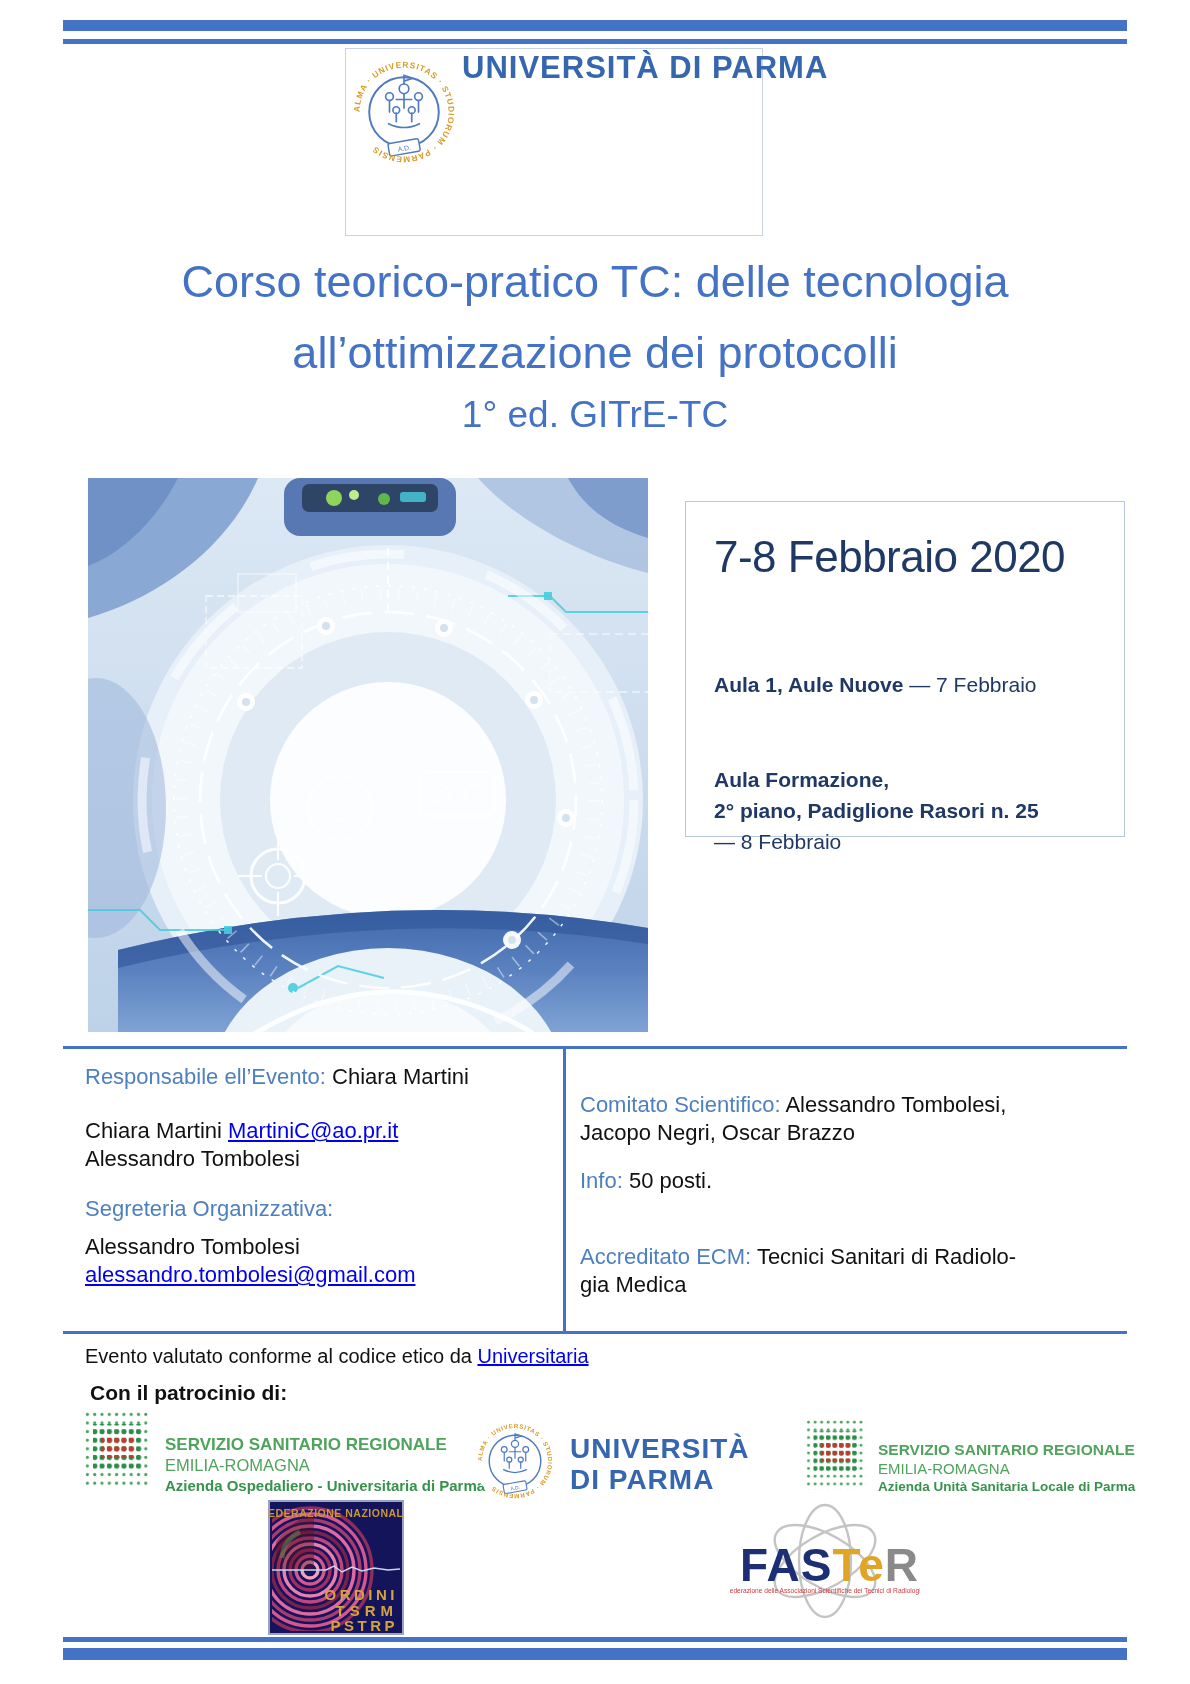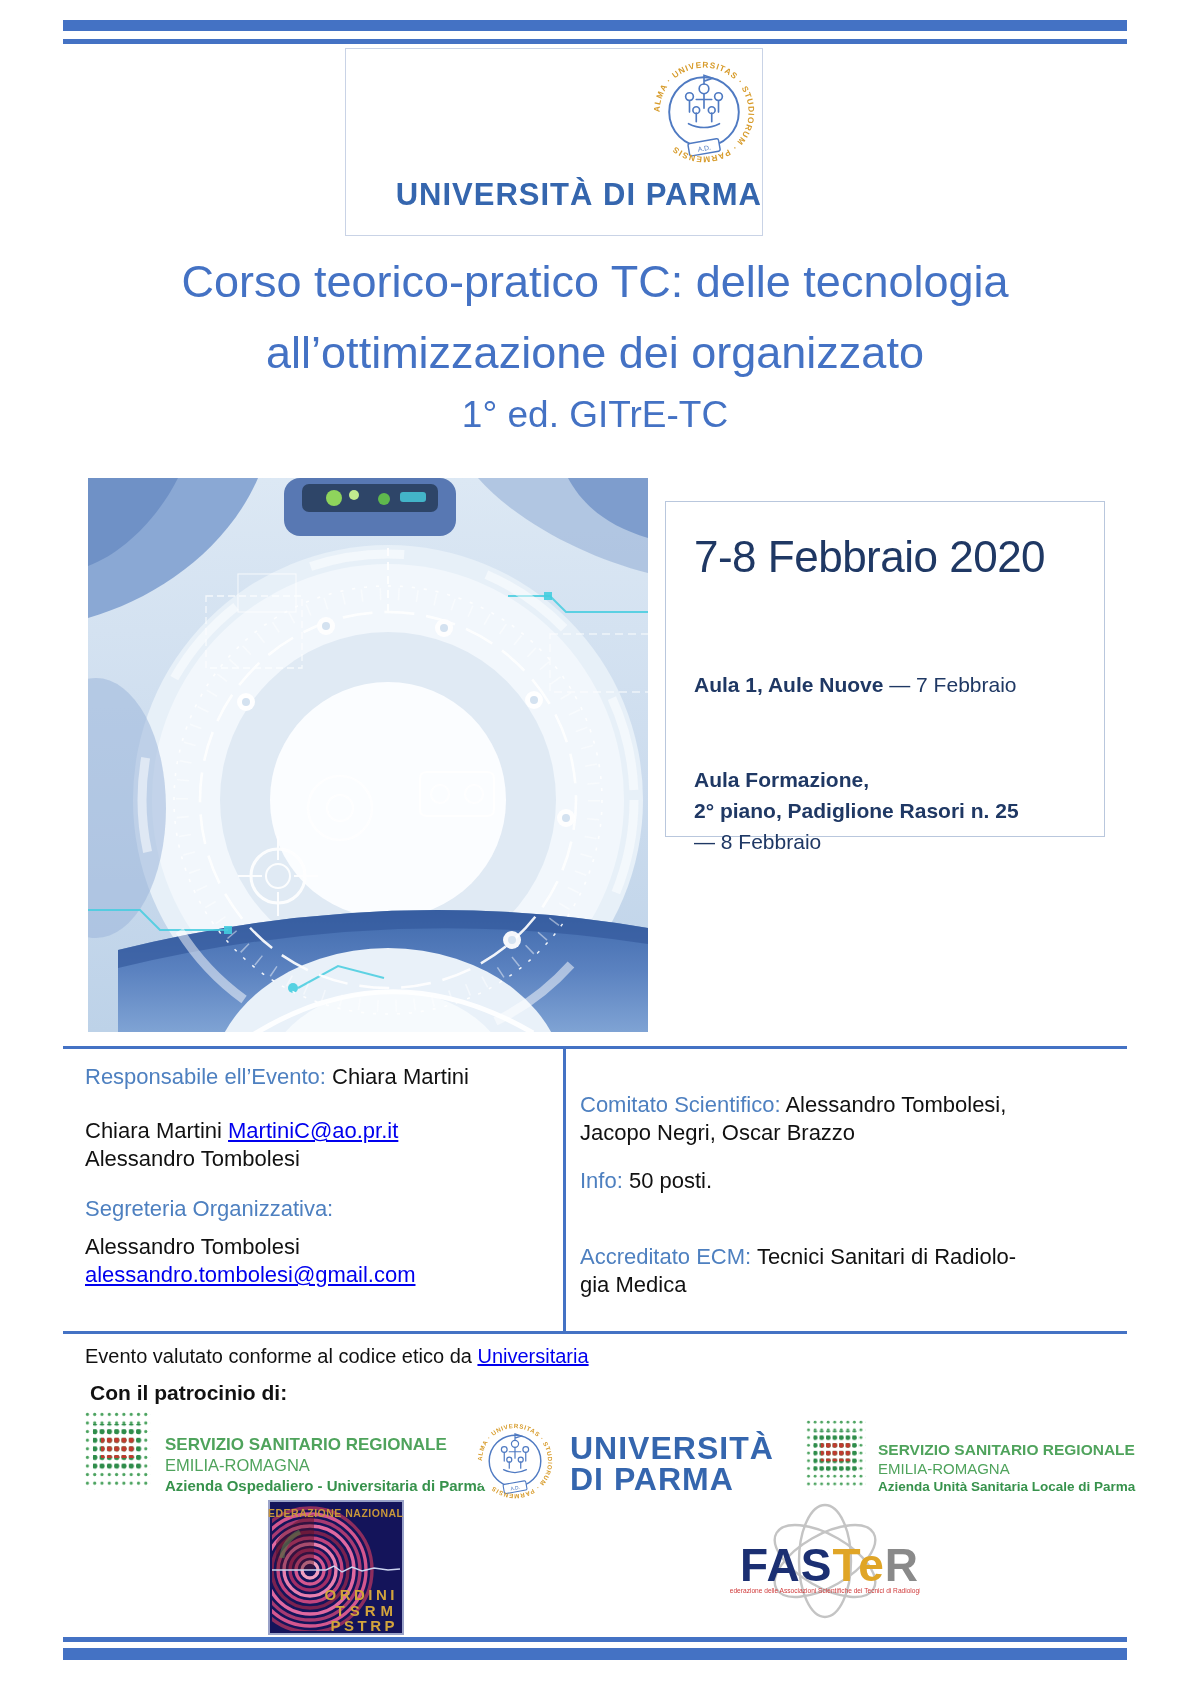--- a/index.html
+++ b/index.html
@@ -7,33 +7,33 @@
   body { font-family:"Liberation Sans","DejaVu Sans",sans-serif; color:#111; }
   .page { position:relative; width:1190px; height:1684px; margin:0 auto; background:#fff; overflow:hidden; }
 
   .bar { position:absolute; left:63px; width:1064px; background:#4472C4; }
   .bar.top-thick { top:20px; height:11px; }
   .bar.top-thin  { top:39px; height:5px; }
   .bar.bot-thin  { top:1637px; height:5px; }
   .bar.bot-thick { top:1648px; height:12px; }
 
   .logo-box { position:absolute; left:345px; top:48px; width:418px; height:188px;
-    border:1.5px solid #c9d3e6; display:flex; flex-direction:column; align-items:flex-end; }
+    border:1.5px solid #c9d3e6; display:flex; flex-direction:row; align-items:flex-start; }
   .logo-box .seal-wrap { margin-top:5px; }
   .uni-name { margin-top:1px; font-size:31px; font-weight:700; color:#3566AE; letter-spacing:1px; white-space:nowrap; }
 
   .title { position:absolute; left:0; right:0; top:246px; text-align:center;
     color:#4472C4; font-size:45px; line-height:71px; font-weight:400; }
   .subtitle { position:absolute; left:0; right:0; top:394px; text-align:center;
     color:#4472C4; font-size:37px; }
 
   .hero { position:absolute; left:88px; top:478px; width:560px; height:554px; }
   .hero svg { display:block; width:100%; height:100%; }
 
-  .datebox { position:absolute; left:665px; top:501px; width:440px; height:336px;
+  .datebox { position:absolute; left:685px; top:501px; width:440px; height:336px;
     border:1.5px solid #b9c7dd; color:#1F3864; }
   .db-date { margin:30px 28px 0 28px; font-size:44px; font-weight:500; letter-spacing:-0.5px; }
   .db-venue { margin:0 28px; font-size:21px; line-height:31px; white-space:pre-line; }
   .db-venue.v1 { margin-top:56px; }
   .db-venue.v2 { margin-top:33px; }
   .db-venue .b { font-weight:700; }
 
   .organizer { position:absolute; left:666px; top:883px; width:448px; }
   .org-label { font-size:21px; color:#4472C4; margin-bottom:13px; }
   .org-bold { font-size:20px; font-weight:700; color:#3E6DB5; line-height:27px;
@@ -66,21 +66,21 @@
   .ssr-logo.left .ssr-text { margin-left:14px; margin-top:22px; }
   .ssr-logo.right .ssr-text { margin-left:12px; margin-top:20px; }
   .ssr-l1 { font-weight:700; font-size:17px; line-height:21px; }
   .ssr-l2 { font-size:16.5px; line-height:21px; }
   .ssr-l3 { font-weight:700; font-size:15px; line-height:20px; color:#37924C; }
   .ssr-logo.right .ssr-l1 { font-size:15.5px; line-height:19px; }
   .ssr-logo.right .ssr-l2 { font-size:15px; line-height:19px; }
   .ssr-logo.right .ssr-l3 { font-size:13.5px; line-height:18px; }
 
   .unipr-footer { position:absolute; left:472px; top:1418px; display:flex; align-items:center; }
-  .unipr-footer .txt { margin-left:12px; font-size:32px; font-weight:700; color:#3566AE;
+  .unipr-footer .txt { margin-left:12px; font-size:28px; font-weight:700; color:#3566AE;
     letter-spacing:1px; line-height:31px; }
 
   .tsrm { position:absolute; left:268px; top:1500px; }
   .faster { position:absolute; left:730px; top:1503px; }
 
   svg text { font-family:"Liberation Sans","DejaVu Sans",sans-serif; }
 </style>
 </head>
 <body>
 
@@ -133,21 +133,21 @@
     <span class="seal-wrap">
       <svg width="116" height="118">
           <use href="#unipr-seal" width="116" height="120"></use>
         </svg>
     </span>
     <div class="uni-name">UNIVERSITÀ DI PARMA</div>
   </div>
 
   <div class="title">
     <div>Corso teorico-pratico TC: delle tecnologia</div>
-    <div>all’ottimizzazione dei organizzato</div>
+    <div>all’ottimizzazione dei protocolli</div>
   </div>
   <div class="subtitle">1° ed. GITrE-TC</div>
 
   <div class="hero">
     <svg viewBox="0 0 560 554" aria-hidden="true">
       <defs>
         <linearGradient id="hbg" x1="0" y1="0" x2="0" y2="1">
           <stop offset="0" stop-color="#dce8f4"></stop>
             <stop offset="0.55" stop-color="#ccdcee"></stop>
             <stop offset="1" stop-color="#bdd2e8"></stop>

